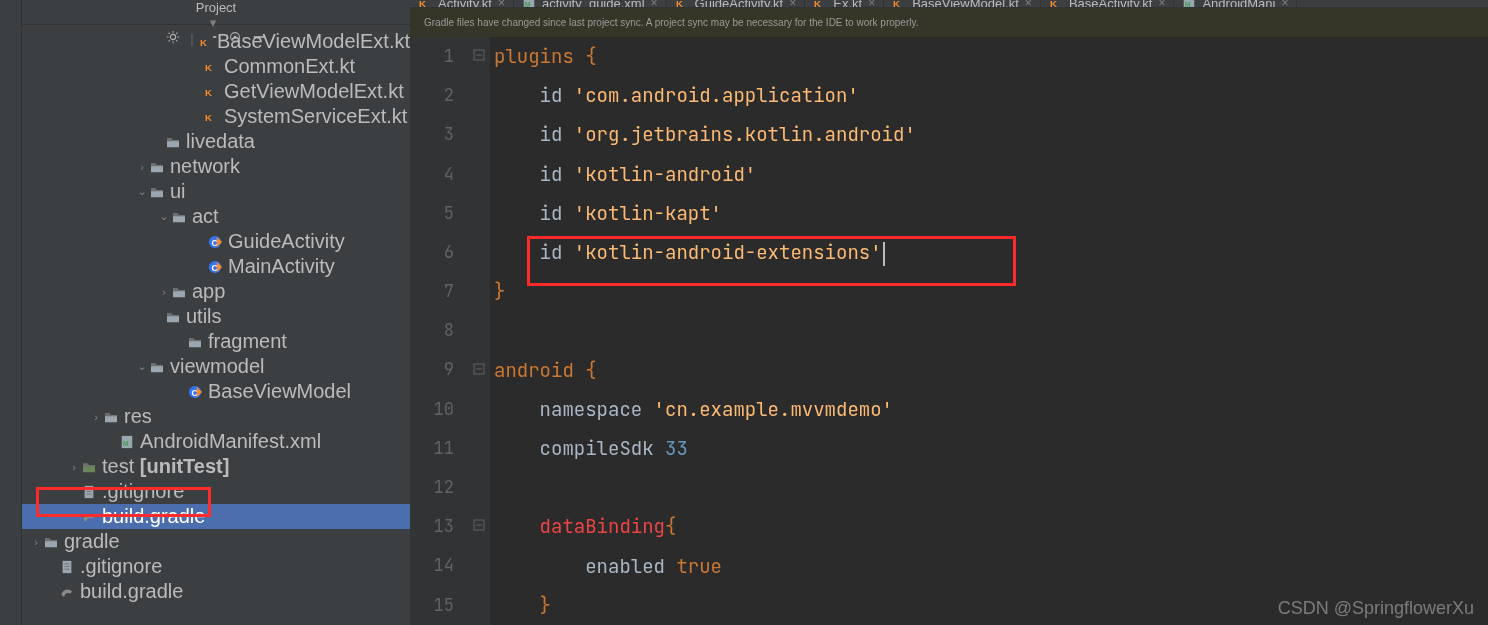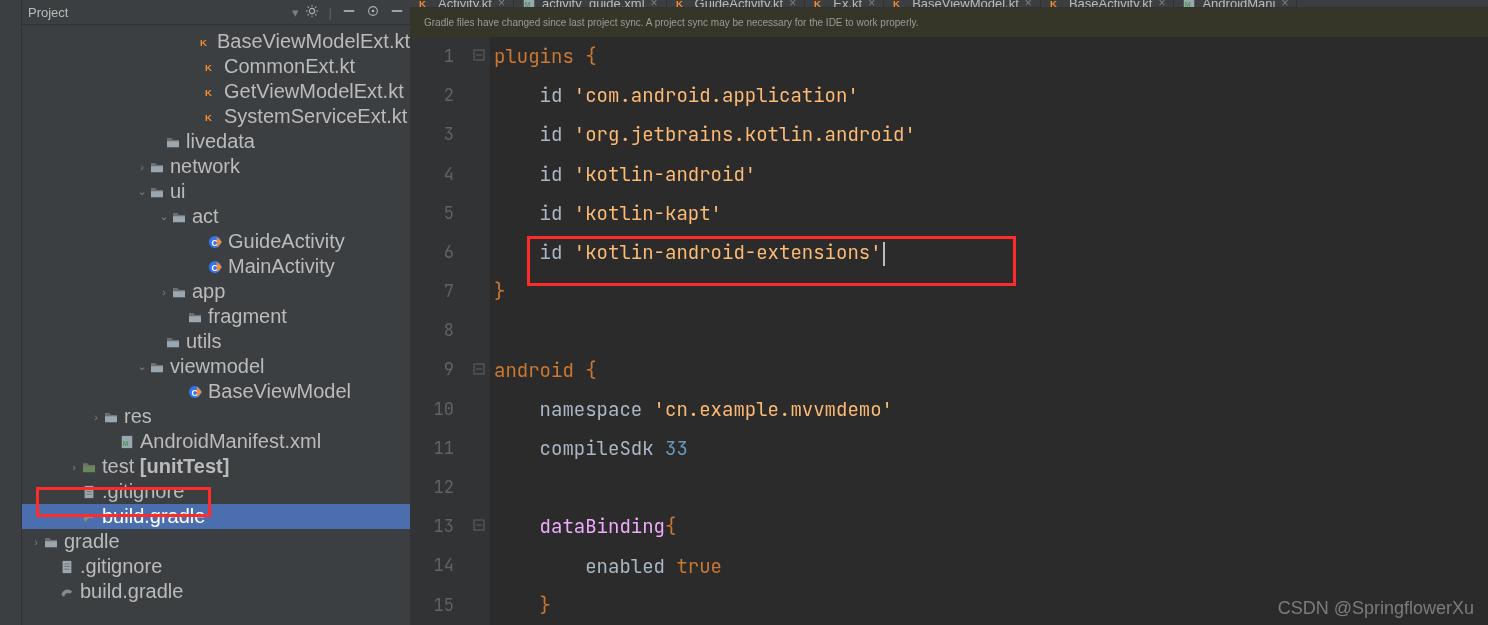--- a/index.html
+++ b/index.html
@@ -29,20 +29,21 @@
   display: flex;
   flex-direction: column;
 }
 .tree-header {
   height: 25px;
   display: flex;
   align-items: center;
   padding: 0 6px;
   border-bottom: 1px solid #323232;
   background: #3c3f41;
+  flex-direction: column;
 }
 .tree-title { font-size: 13px; color: #bbbbbb; flex: 1; }
 .tree-icons { display: flex; gap: 10px; align-items: center; color: #afb1b3; }
 .tree-icons svg { width: 14px; height: 14px; }
 .tree-body { flex: 1; overflow: auto; padding-top: 4px; }
 .tree-item {
   display: flex;
   align-items: center;
   height: 25px;
   cursor: pointer;
@@ -116,21 +117,21 @@
   font-size: 19px;
   line-height: 39.2px;
   color: #a9b7c6;
   padding-left: 4px;
   position: relative;
   white-space: pre;
 }
 .kw { color: #cc7832; }
 .str { color: #fdba74; }
 .num { color: #6897bb; }
-.prop { color: #f0abfc; }
+.prop { color: #ef4444; }
 .caret {
   display: inline-block;
   width: 2px;
   height: 24px;
   background: #bbbbbb;
   vertical-align: middle;
   margin-left: 1px;
 }
 .hl-red {
   position: absolute;
@@ -281,39 +282,39 @@
         <div class="tree-item" style="padding-left: 136px;">
           <span class="arrow">›</span>
           <span class="ticon">
             <svg class="folder-icon" viewBox="0 0 16 14">
               <path fill="#9aa7b0" d="M1 3h5l2 2h7v8H1z"></path>
               <path fill="#6e6e6e" d="M1 3h5l2 2h7v1H1z"></path>
             </svg>
           </span>
           <span class="label">app</span>
         </div>
+        <div class="tree-item" style="padding-left: 130px;">
+          <span class="arrow"></span>
+          <span class="ticon">
+            <svg class="folder-icon" viewBox="0 0 16 14">
+              <path fill="#9aa7b0" d="M1 3h5l2 2h7v8H1z"></path>
+              <path fill="#6e6e6e" d="M1 3h5l2 2h7v1H1z"></path>
+            </svg>
+          </span>
+          <span class="label">utils</span>
+        </div>
         <div class="tree-item" style="padding-left: 152px;">
           <span class="arrow"></span>
           <span class="ticon">
             <svg class="folder-icon" viewBox="0 0 16 14">
               <path fill="#9aa7b0" d="M1 3h5l2 2h7v8H1z"></path>
               <path fill="#6e6e6e" d="M1 3h5l2 2h7v1H1z"></path>
             </svg>
           </span>
           <span class="label">fragment</span>
-        </div>
-        <div class="tree-item" style="padding-left: 130px;">
-          <span class="arrow"></span>
-          <span class="ticon">
-            <svg class="folder-icon" viewBox="0 0 16 14">
-              <path fill="#9aa7b0" d="M1 3h5l2 2h7v8H1z"></path>
-              <path fill="#6e6e6e" d="M1 3h5l2 2h7v1H1z"></path>
-            </svg>
-          </span>
-          <span class="label">utils</span>
         </div>
         <div class="tree-item" style="padding-left: 114px;">
           <span class="arrow">⌄</span>
           <span class="ticon">
             <svg class="folder-icon" viewBox="0 0 16 14">
               <path fill="#9aa7b0" d="M1 3h5l2 2h7v8H1z"></path>
               <path fill="#6e6e6e" d="M1 3h5l2 2h7v1H1z"></path>
             </svg>
           </span>
           <span class="label">viewmodel</span>

